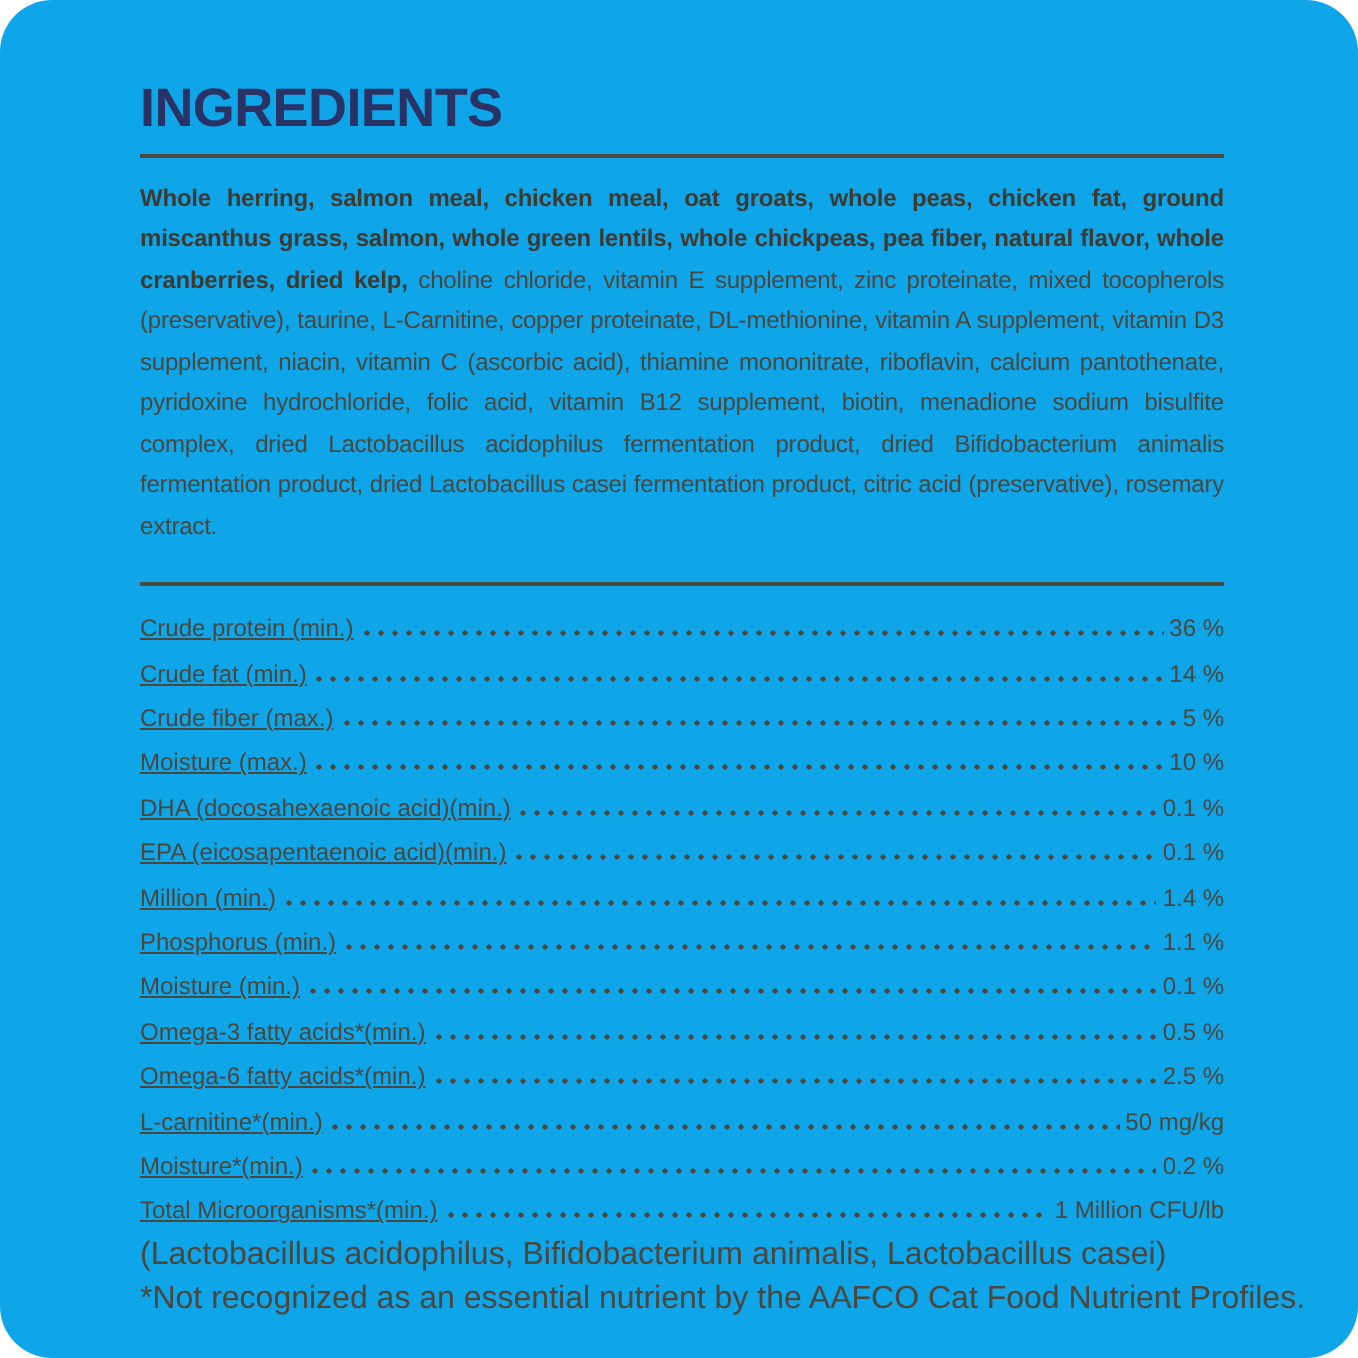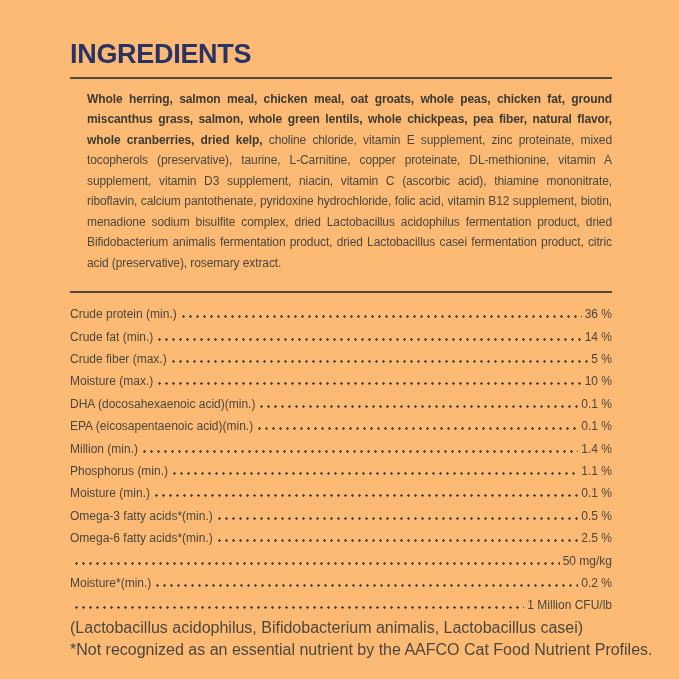--- a/index.html
+++ b/index.html
@@ -3,22 +3,23 @@
 <meta charset="utf-8">
 <style>
   * { margin: 0; padding: 0; box-sizing: border-box; }
   html, body {
     width: 679px; height: 679px;
     font-family: "Liberation Sans", "DejaVu Sans", sans-serif;
   }
   .label-panel {
     position: absolute; inset: 0;
     width: 679px; height: 679px;
-    background: #fdba74;
+    background: #0ea5e9;
     overflow: hidden;
+    border-radius: 26px;
   }
   .content {
     position: absolute;
     left: 70px; top: 40px; width: 542px;
     color: #4a473e;
   }
   h1.section-heading {
     font-size: 27px;
     font-weight: 700;
     letter-spacing: -0.3px;
@@ -30,37 +31,37 @@
     border: 0;
     border-top: 2px solid #4d4a42;
     margin: 0 0 10px 0;
   }
   .ingredients-text {
     font-size: 12px;
     line-height: 20.5px;
     letter-spacing: -0.1px;
     text-align: justify;
     color: #4a473e;
-    margin: 2px 0 18px 17px;
+    margin: 2px 0 18px 0;
   }
   .ingredients-text .lead-bold {
     font-weight: 700;
     color: #3d3a32;
   }
   .ga-section { margin-top: 2px; }
   .ga-table { margin-top: 4px; }
   .ga-row {
     display: flex;
     align-items: baseline;
     font-size: 12px;
     line-height: 22.4px;
     color: #4a473e;
     white-space: nowrap;
   }
-  .ga-row .label { flex: 0 0 auto; }
+  .ga-row .label { flex: 0 0 auto; text-decoration: underline; }
   .ga-row .value { flex: 0 0 auto; text-align: center; }
   .dot-leader {
     flex: 1 1 auto;
     height: 3px;
     margin: 0 3px;
     background-image: radial-gradient(circle, #4a473e 1.15px, transparent 1.45px);
     background-size: 7px 3px;
     background-repeat: repeat-x;
     background-position: left bottom;
   }
@@ -137,29 +138,31 @@
           <span class="label">Omega-3 fatty acids*(min.)</span>
           <span class="dot-leader"></span>
           <span class="value">0.5 %</span>
         </div>
         <div class="ga-row">
           <span class="label">Omega-6 fatty acids*(min.)</span>
           <span class="dot-leader"></span>
           <span class="value">2.5 %</span>
         </div>
         <div class="ga-row">
+          <span class="label">L-carnitine*(min.)</span>
           <span class="dot-leader"></span>
           <span class="value">50 mg/kg</span>
         </div>
         <div class="ga-row">
           <span class="label">Moisture*(min.)</span>
           <span class="dot-leader"></span>
           <span class="value">0.2 %</span>
         </div>
         <div class="ga-row">
+          <span class="label">Total Microorganisms*(min.)</span>
           <span class="dot-leader"></span>
           <span class="value">1 Million CFU/lb</span>
         </div>
 
         <p class="ga-continuation">(Lactobacillus acidophilus, Bifidobacterium animalis, Lactobacillus casei)</p>
         <p class="ga-footnote">*Not recognized as an essential nutrient by the AAFCO Cat Food Nutrient Profiles.</p>
       </div>
     </section>
 
   </div>

